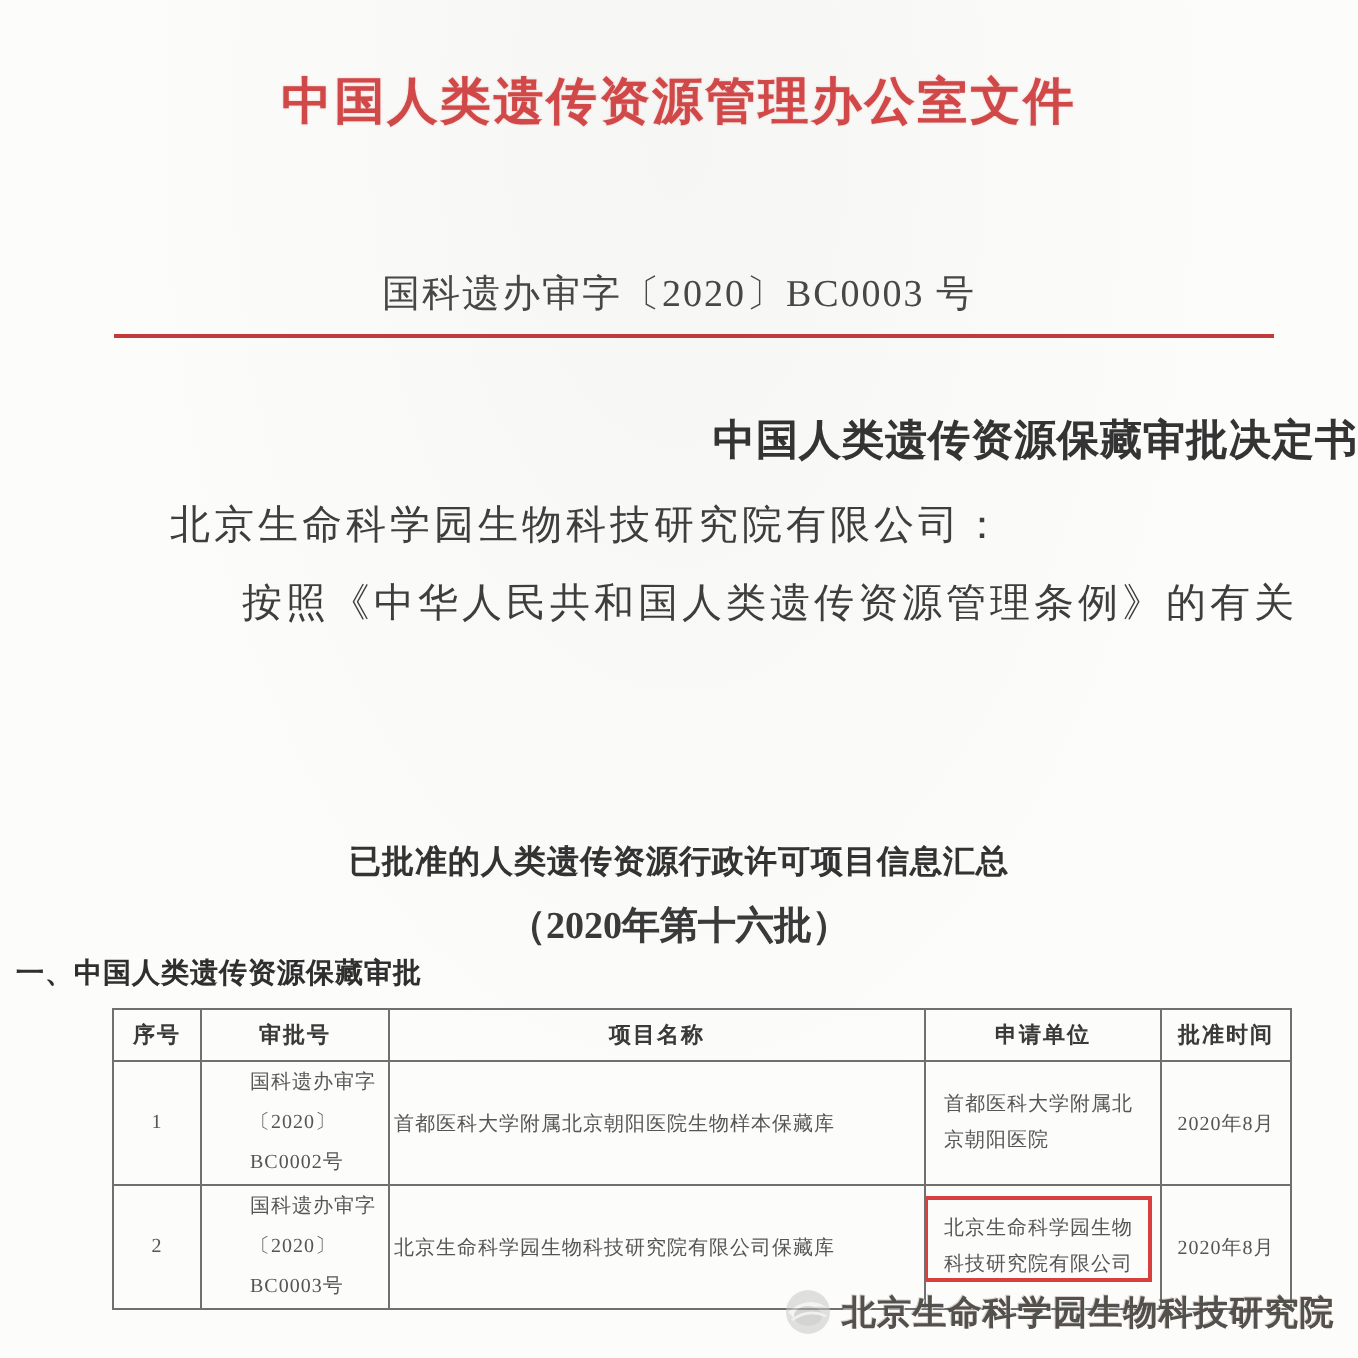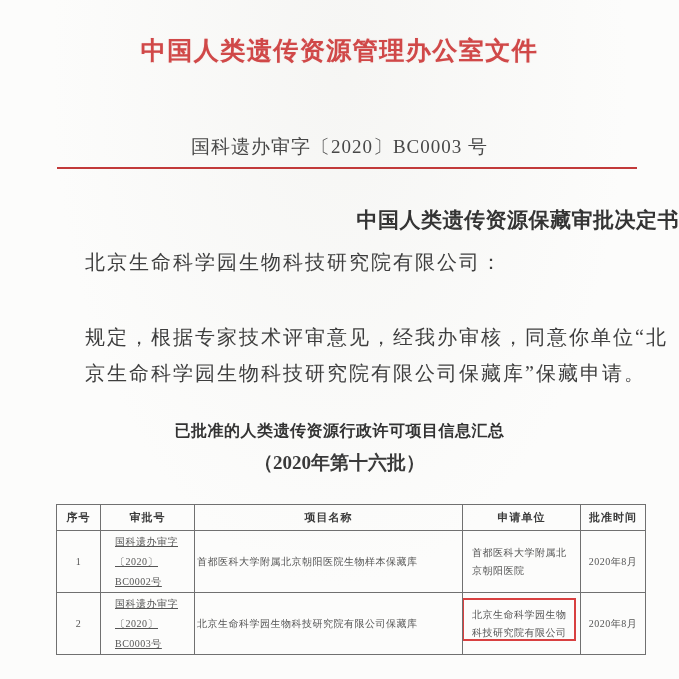--- a/index.html
+++ b/index.html
@@ -120,21 +120,21 @@
     color: #3a3a3a;
     letter-spacing: 1px;
   }
   .approval-table td {
     height: 62px;
     font-size: 10px;
     color: #555;
     letter-spacing: 0.5px;
   }
   td.c-seq  { text-align: center; }
-  td.c-appr { padding-left: 14px; line-height: 20px; text-decoration: underline; }
+  td.c-appr { padding-left: 24px; line-height: 20px; }
   td.c-proj { padding-left: 2px; padding-right: 6px; }
   td.c-appl { padding: 6px 10px 6px 9px; line-height: 18px; position: relative; }
   td.c-date { text-align: center; }
 
   .red-box {
     position: absolute;
     left: -1px; top: 5px;
     width: 114px; height: 43px;
     border: 2px solid #d84040;
     pointer-events: none;
@@ -162,25 +162,25 @@
 <body>
 
 <div class="page">
 
   <div class="office-title">中国人类遗传资源管理办公室文件</div>
   <div class="doc-number">国科遗办审字〔2020〕BC0003 号</div>
   <div class="red-rule"></div>
   <div class="decision-title">中国人类遗传资源保藏审批决定书</div>
 
   <div class="salutation">北京生命科学园生物科技研究院有限公司：</div>
-  <div class="body-line l1">规定，根据专家技术评审意见，经我办审核，同意你单位“北</div>
-  <div class="body-line l2">京生命科学园生物科技研究院有限公司保藏库”保藏申请。</div>
+  <div class="body-line l0">按照《中华人民共和国人类遗传资源管理条例》的有关</div>
 
   <div class="summary-title">已批准的人类遗传资源行政许可项目信息汇总</div>
   <div class="summary-batch">（2020年第十六批）</div>
+  <div class="section-heading">一、中国人类遗传资源保藏审批</div>
 
   <table class="approval-table">
     <colgroup>
       <col style="width:44px">
         <col style="width:94px">
         <col style="width:268px">
         <col style="width:118px">
         <col style="width:65px">
     </colgroup>
     <thead>
@@ -212,14 +212,23 @@
         <td class="c-proj">北京生命科学园生物科技研究院有限公司保藏库</td>
         <td class="c-appl">
           <span>北京生命科学园生物科技研究院有限公司</span>
           <span class="red-box"></span>
         </td>
         <td class="c-date">2020年8月</td>
       </tr>
     </tbody>
   </table>
 
+  <div class="watermark">
+    <svg class="wm-logo" viewBox="0 0 26 26" xmlns="http://www.w3.org/2000/svg">
+      <circle cx="13" cy="13" r="11" fill="#c9c9c4"></circle>
+      <path d="M3 13 Q 13 4 23 11 Q 15 8 6 16 Z" fill="#efefec"></path>
+      <ellipse cx="13" cy="15" rx="7" ry="5" fill="#b5b5b0"></ellipse>
+      <path d="M5 17 Q 13 11 22 15" stroke="#e8e8e4" stroke-width="1.4" fill="none"></path>
+    </svg>
+    <span class="wm-text">北京生命科学园生物科技研究院</span>
+  </div>
 
 </div>
 
 </body></html>

